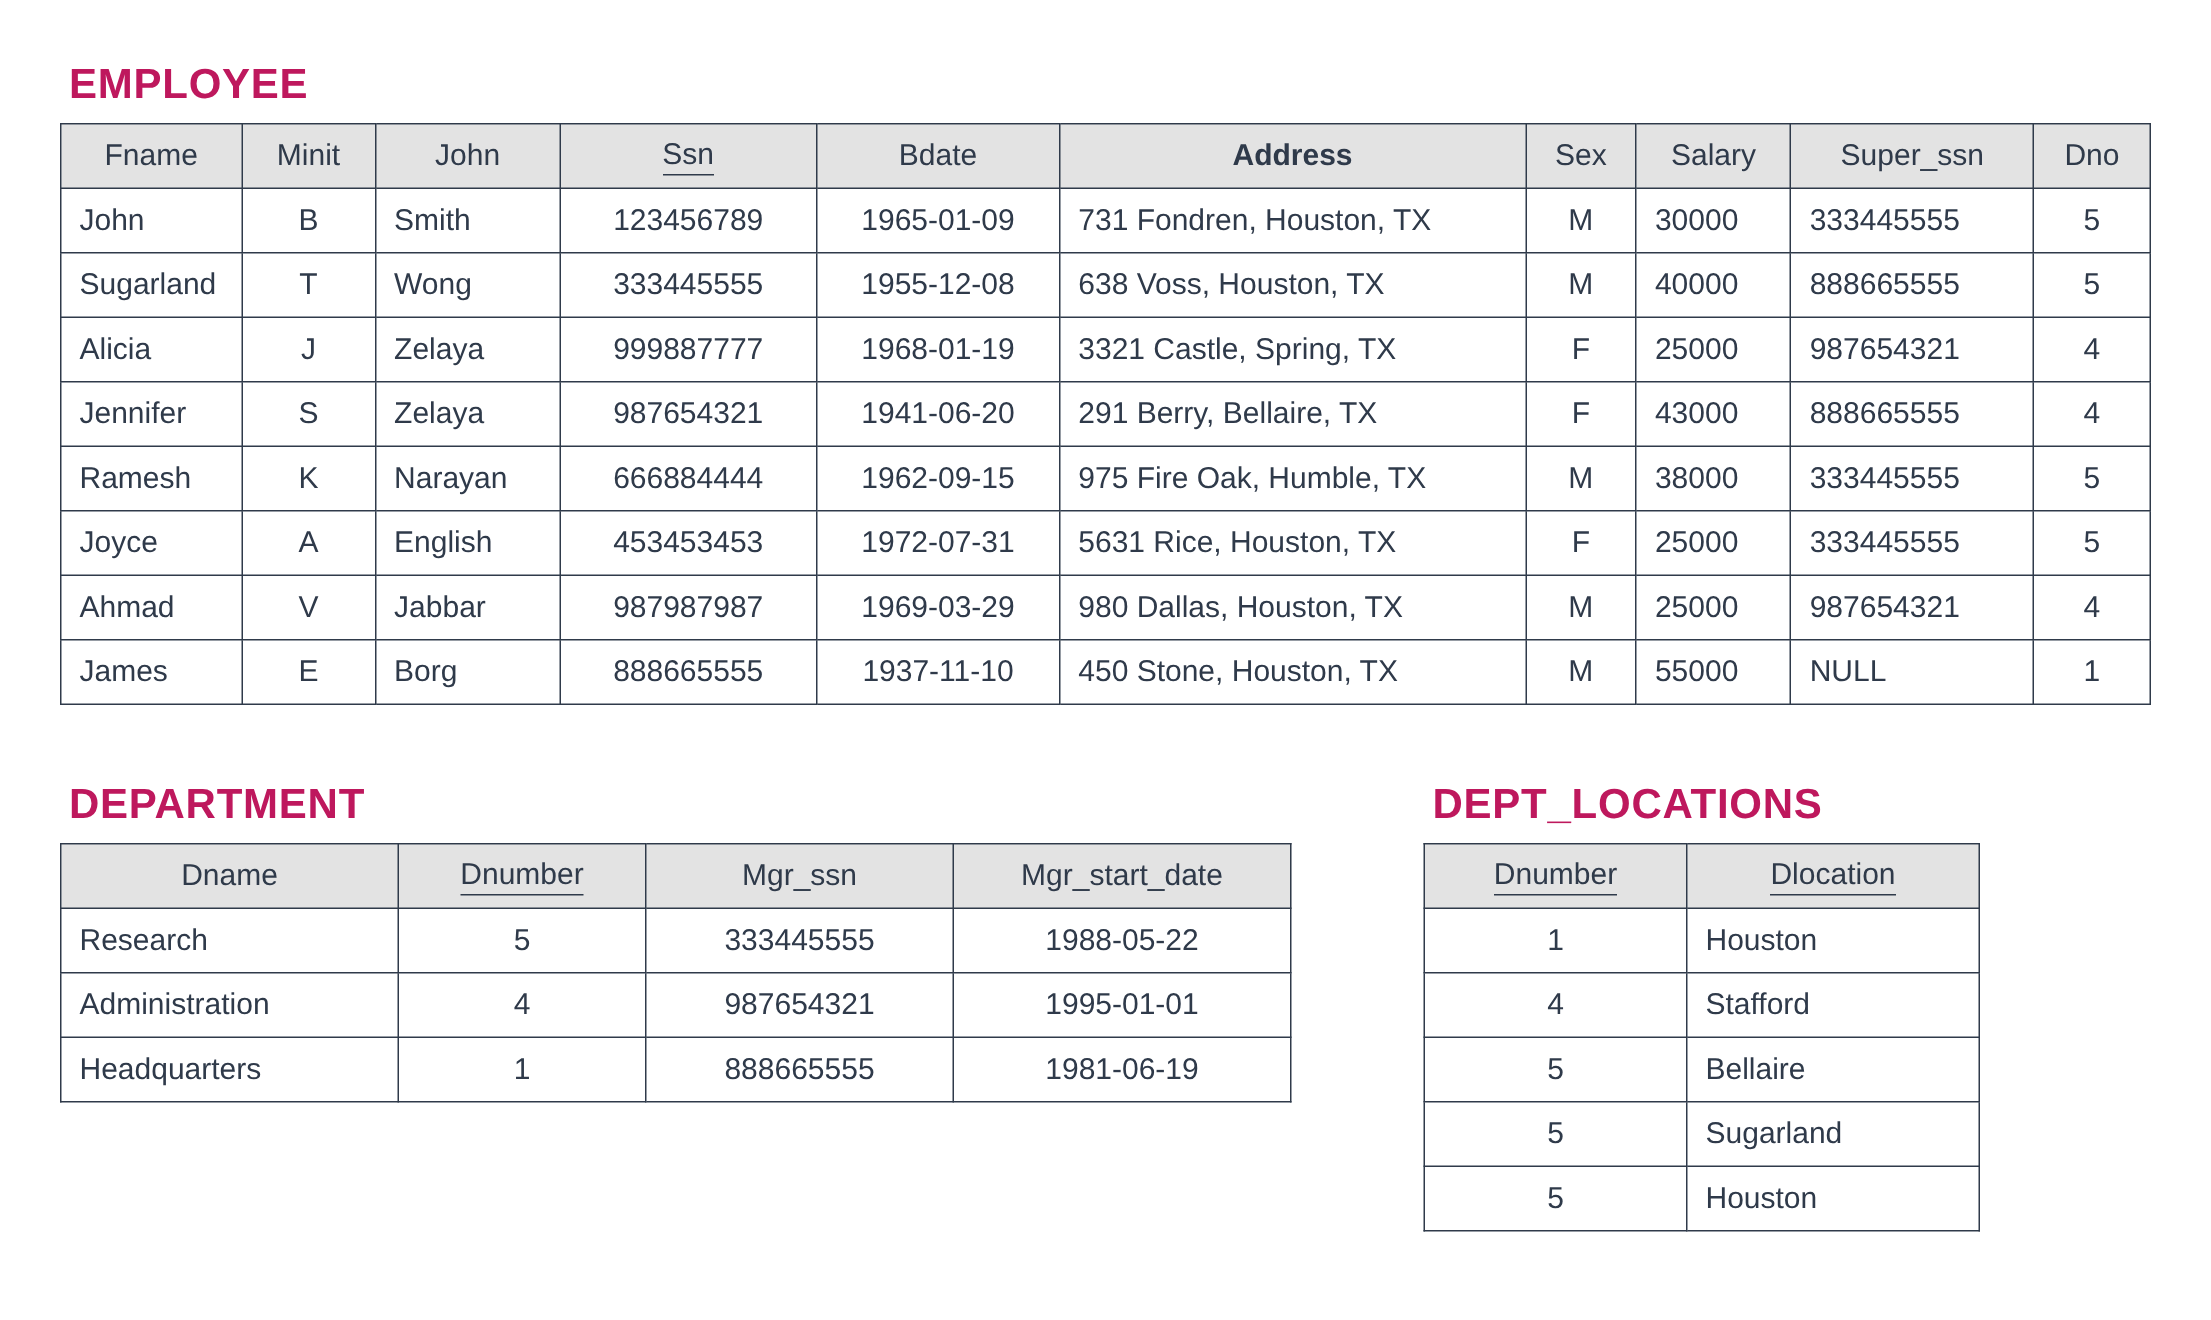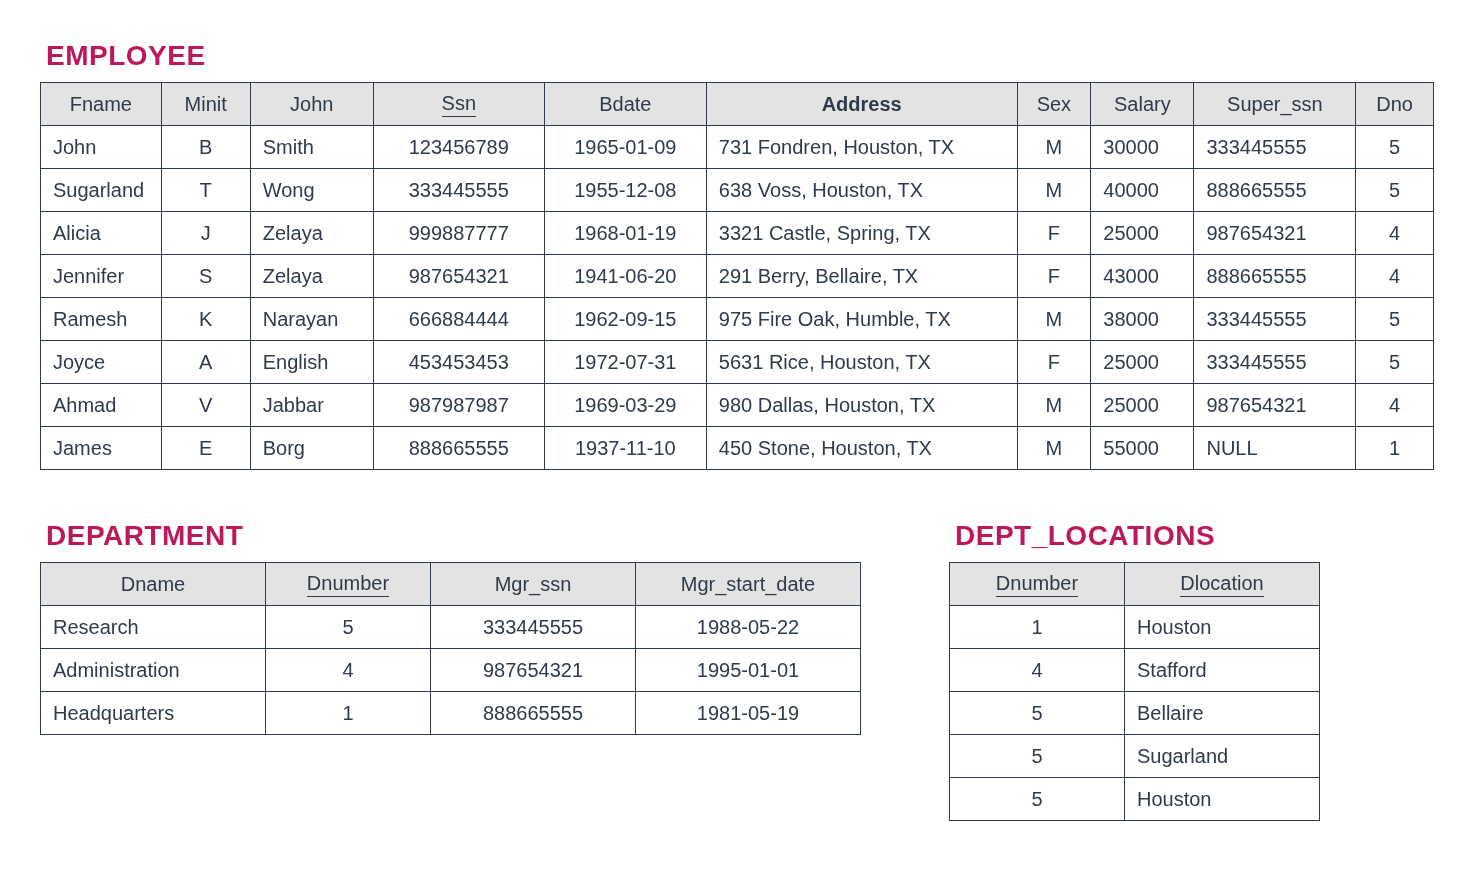--- a/index.html
+++ b/index.html
@@ -204,21 +204,21 @@
           <tr>
             <td class="left">Administration</td>
             <td class="center">4</td>
             <td class="center">987654321</td>
             <td class="center">1995-01-01</td>
           </tr>
           <tr>
             <td class="left">Headquarters</td>
             <td class="center">1</td>
             <td class="center">888665555</td>
-            <td class="center">1981-05-19</td>
+            <td class="center">1981-06-19</td>
           </tr>
         </tbody>
     </table>
   </div>
 
   <div>
     <div class="title">DEPT_LOCATIONS</div>
     <table class="deptloc-table">
       <thead>
           <tr>

